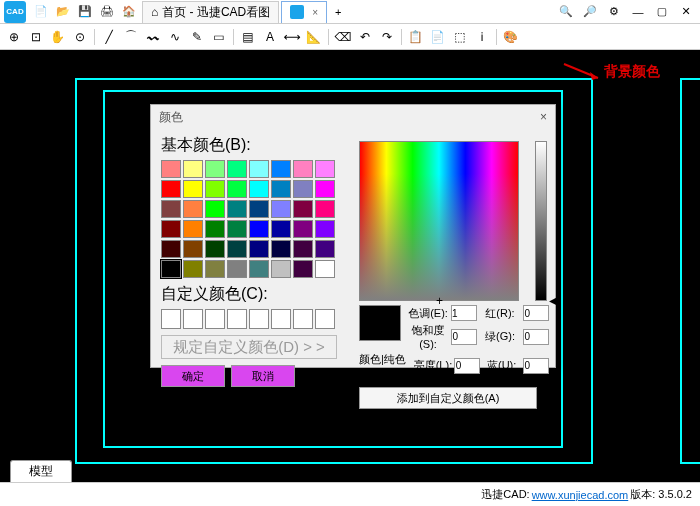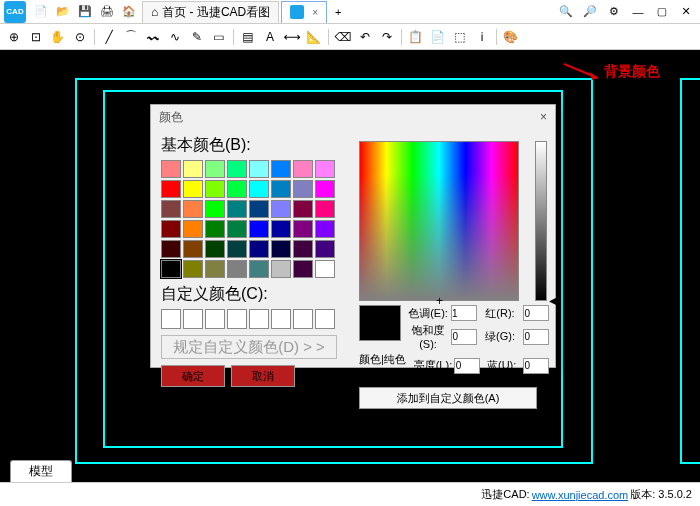--- a/index.html
+++ b/index.html
@@ -30,21 +30,21 @@
 .dlg-title { height: 24px; display: flex; align-items: center; justify-content: space-between; padding: 0 8px; font-size: 12px; color: #555; }
 .dlg-body { padding: 4px 10px; }
 .dlg-label { font-size: 16px; margin: 2px 0 4px 0; display: block; }
 .palette { display: grid; grid-template-columns: repeat(8, 20px); grid-auto-rows: 18px; gap: 2px; margin-bottom: 6px; }
 .palette .sw { border: 1px solid #888; }
 .palette .sw.sel { outline: 1px solid #000; }
 .custom-row { display: grid; grid-template-columns: repeat(8, 20px); grid-auto-rows: 20px; gap: 2px; margin-bottom: 6px; }
 .custom-row .sw { border: 1px solid #888; background: #fff; }
 .define-btn { width: 176px; height: 24px; border: 1px solid #bbb; background: #f0f0f0; color: #999; font-size: 15px; }
 .btn-row { display: flex; gap: 6px; margin-top: 6px; }
-.btn-row button { width: 64px; height: 22px; border: 1px solid #999; background: #b91c1c; font-size: 11px; }
+.btn-row button { width: 64px; height: 22px; border: 1px solid #999; background: #d946ef; font-size: 11px; }
 .right-panel { position: absolute; left: 208px; top: 36px; width: 190px; }
 .gradient { width: 160px; height: 160px; background:
   linear-gradient(to bottom, rgba(0,0,0,0) 0%, rgba(0,0,0,0) 20%, rgba(128,128,128,1) 100%),
   linear-gradient(to right, #f00, #ff0, #0f0, #0ff, #00f, #f0f, #f00);
   border: 1px solid #888;
   position: relative;
 }
 .gradient .cursor { position: absolute; left: 76px; top: 152px; width: 10px; height: 10px; }
 .lum { position: absolute; left: 176px; top: 0; width: 12px; height: 160px; background: linear-gradient(to bottom, #fff, #808080, #000); border: 1px solid #888; }
 .lum-arrow { position: absolute; left: 190px; top: 154px; font-size: 10px; }

